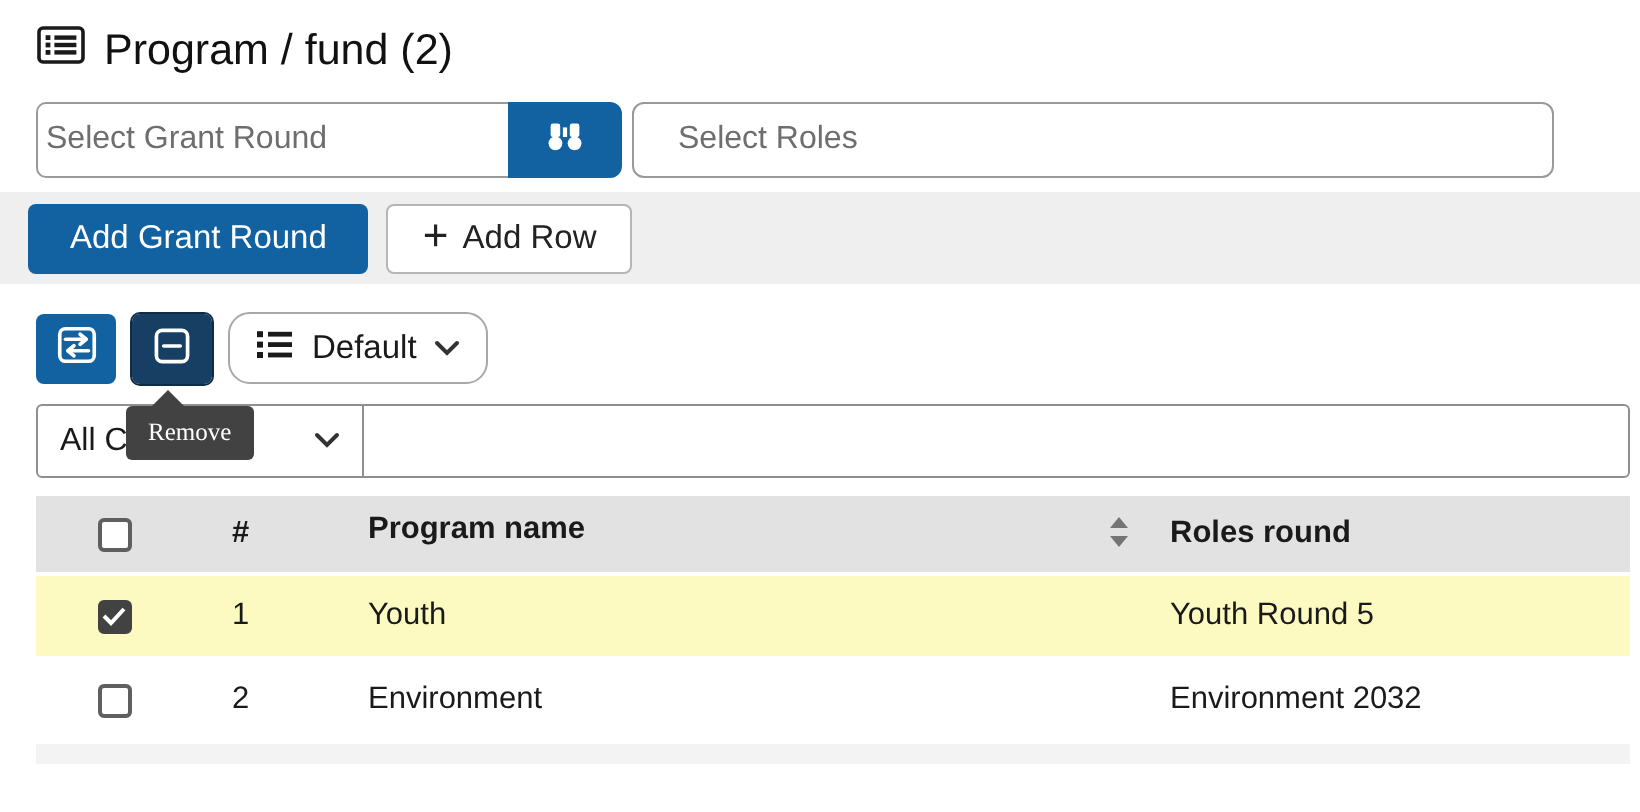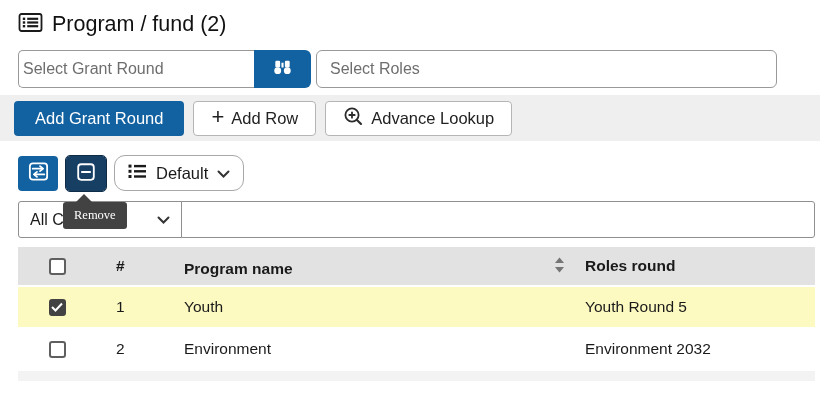--- a/index.html
+++ b/index.html
@@ -10,21 +10,21 @@
   
   .title-row { display:flex; align-items:center; gap:9px; padding:12px 4px 0 18px; }
   .title-row h1 { font-size:21.5px; font-weight:500; color:#111; }
 
   
   .inputs-row { display:flex; margin:13px 0 0 18px; }
   .lookup-group { display:flex; width:293px; }
   .lookup-input { flex:1; height:38px; border:1px solid #999; border-right:none; border-radius:5px 0 0 5px; padding:0 4px; font-size:16px; color:#333; outline:none; min-width:0; }
   .lookup-input::placeholder, .roles-input::placeholder { color:#6e6e6e; opacity:1; }
   .binoculars-btn { width:57px; height:38px; background:#1261a0; border:none; border-radius:0 6px 6px 0; display:flex; align-items:center; justify-content:center; cursor:pointer; }
-  .roles-input { width:461px; height:38px; margin-left:5px; border:1px solid #999; border-radius:6px; padding:0 13px; font-size:16px; color:#333; outline:none; }
+  .roles-input { width:461px; height:38px; margin-left:5px; border:1px solid #999; border-radius:6px; padding:0 22px; font-size:16px; color:#333; outline:none; }
 
   
   .gray-strip { margin-top:7px; background:#efefef; height:46px; display:flex; align-items:center; gap:9px; padding-left:14px; }
   .btn-primary { background:#1261a0; color:#fff; border:none; border-radius:4px; height:35px; padding:0 21px; font-size:16.5px; font-weight:500; cursor:pointer; }
   .btn-light { background:#fff; border:1px solid #b5b5b5; border-radius:4px; height:35px; padding:0 17px; font-size:16.5px; color:#222; display:flex; align-items:center; gap:7px; cursor:pointer; }
   .plus-glyph { font-size:22px; font-weight:400; line-height:1; margin-top:-2px; }
 
   
   .toolbar-row { display:flex; align-items:center; gap:8px; margin:14px 0 0 18px; }
   .icon-btn { width:40px; height:35px; border:none; border-radius:4px; display:flex; align-items:center; justify-content:center; cursor:pointer; }
@@ -43,21 +43,21 @@
   .filter-input { flex:1; height:37px; border:1px solid #8f8f8f; margin-left:-1px; border-radius:0 3px 3px 0; padding:0 10px; font-size:16px; outline:none; }
 
   
   .table { margin:9px 0 0 18px; width:797px; }
   .t-header, .t-row { display:grid; grid-template-columns:78px 68px 1fr 240px; align-items:center; }
   .t-header { background:#e2e2e2; height:38px; font-weight:700; font-size:15.5px; }
   .t-row { height:42px; font-size:15.5px; border-top:2px solid #fff; background:#fff; }
   .t-row.highlighted { background:#fdfac1; }
   .cell-check { display:flex; justify-content:center; }
   .cell-num { padding-left:20px; }
-  .cell-program { padding-left:20px; padding-right:8px; display:flex; align-items:flex-end; justify-content:space-between; }
+  .cell-program { padding-left:20px; padding-right:8px; display:flex; align-items:flex-start; justify-content:space-between; }
   .cell-grant { padding-left:10px; }
   .t-footer { height:10px; background:#f3f3f3; margin-top:2px; }
 
   
   .cb { width:17px; height:17px; border:2px solid #5f5f5f; border-radius:3px; background:#fff; display:flex; align-items:center; justify-content:center; cursor:pointer; }
   .cb svg { display:none; }
   .cb.checked { background:#424242; border-color:#424242; }
   .cb.checked svg { display:block; }
 
   .sort-btn { background:none; border:none; display:flex; align-items:center; cursor:pointer; padding:2px; }
@@ -99,31 +99,20 @@
     </div>
     <input class="roles-input" type="text" placeholder="Select Roles" style="">
   </div>
 
   <div class="gray-strip">
     <button class="btn-primary">Add Grant Round</button>
     <button class="btn-light">
       <span class="plus-glyph">+</span>
       <span>Add Row</span>
     </button>
-    <button class="btn-light">
-      <span>
-        <svg width="21" height="21" viewBox="0 0 21 21" fill="none" stroke="#2b2b2b" stroke-width="1.8" stroke-linecap="round">
-          <circle cx="9" cy="9" r="6.6"></circle>
-          <line x1="9" y1="6.3" x2="9" y2="11.7"></line>
-          <line x1="6.3" y1="9" x2="11.7" y2="9"></line>
-          <line x1="14.2" y1="14.2" x2="18" y2="18" stroke-width="2.1"></line>
-        </svg>
-      </span>
-      <span>Advance Lookup</span>
-    </button>
   </div>
 
   <div class="toolbar-row">
     <button class="icon-btn primary">
       <span>
         <svg width="23" height="23" viewBox="0 0 24 24" fill="none" stroke="#fff" stroke-width="1.9" stroke-linecap="round" stroke-linejoin="round">
           <rect x="3" y="3.5" width="18" height="17" rx="3"></rect>
           <line x1="6" y1="9" x2="16" y2="9"></line>
           <polyline points="13.6,6.4 16.8,9 13.6,11.6"></polyline>
           <line x1="18" y1="15" x2="8" y2="15"></line>

